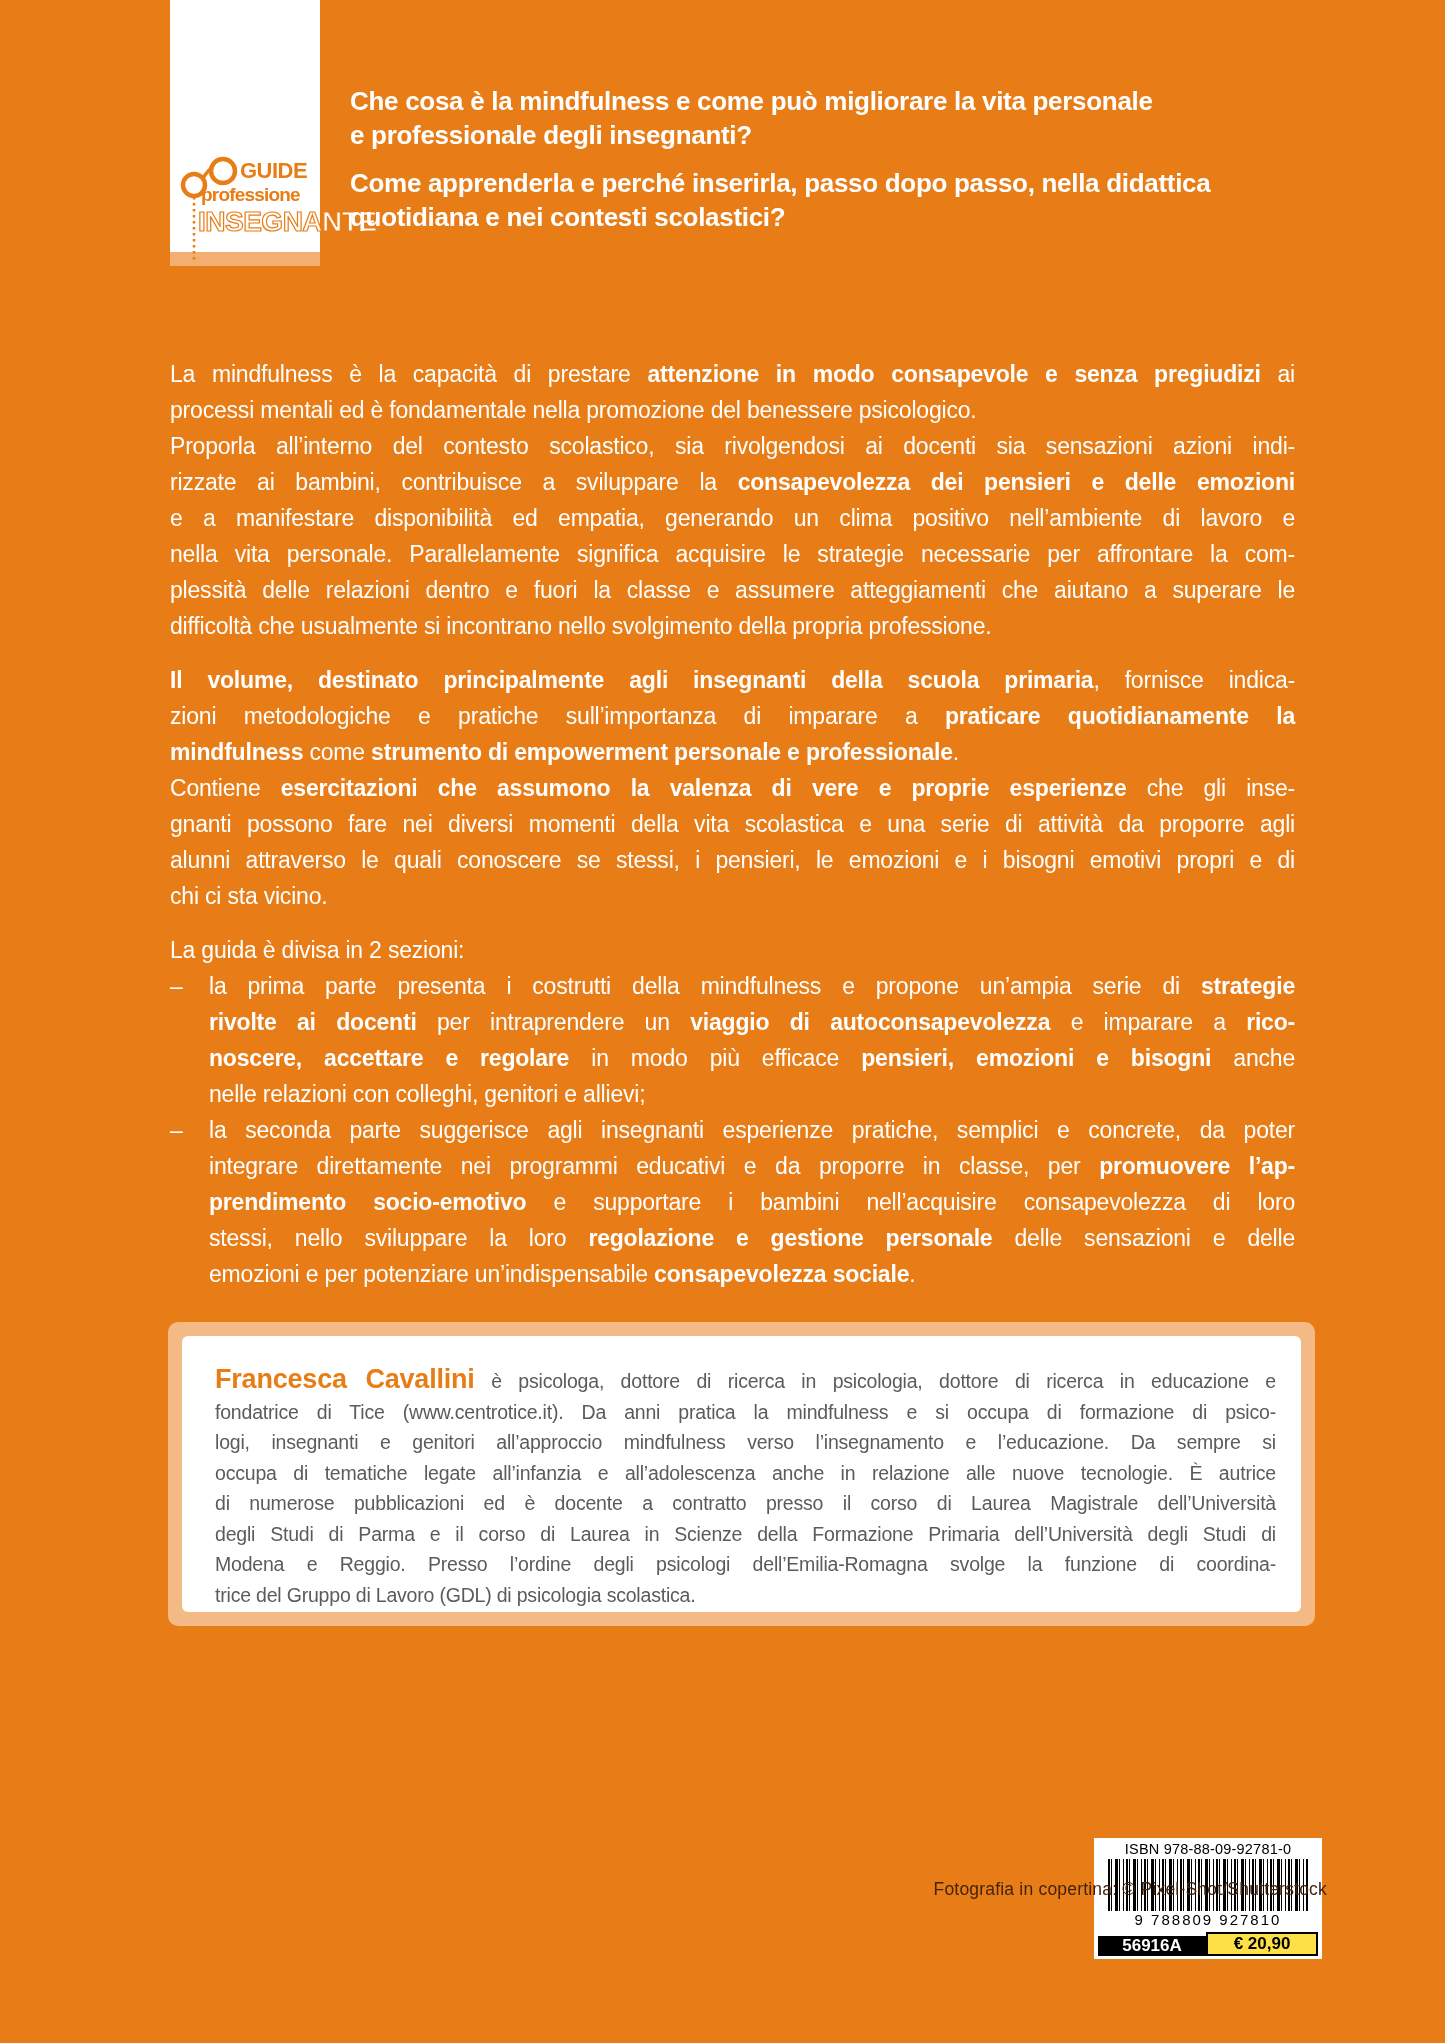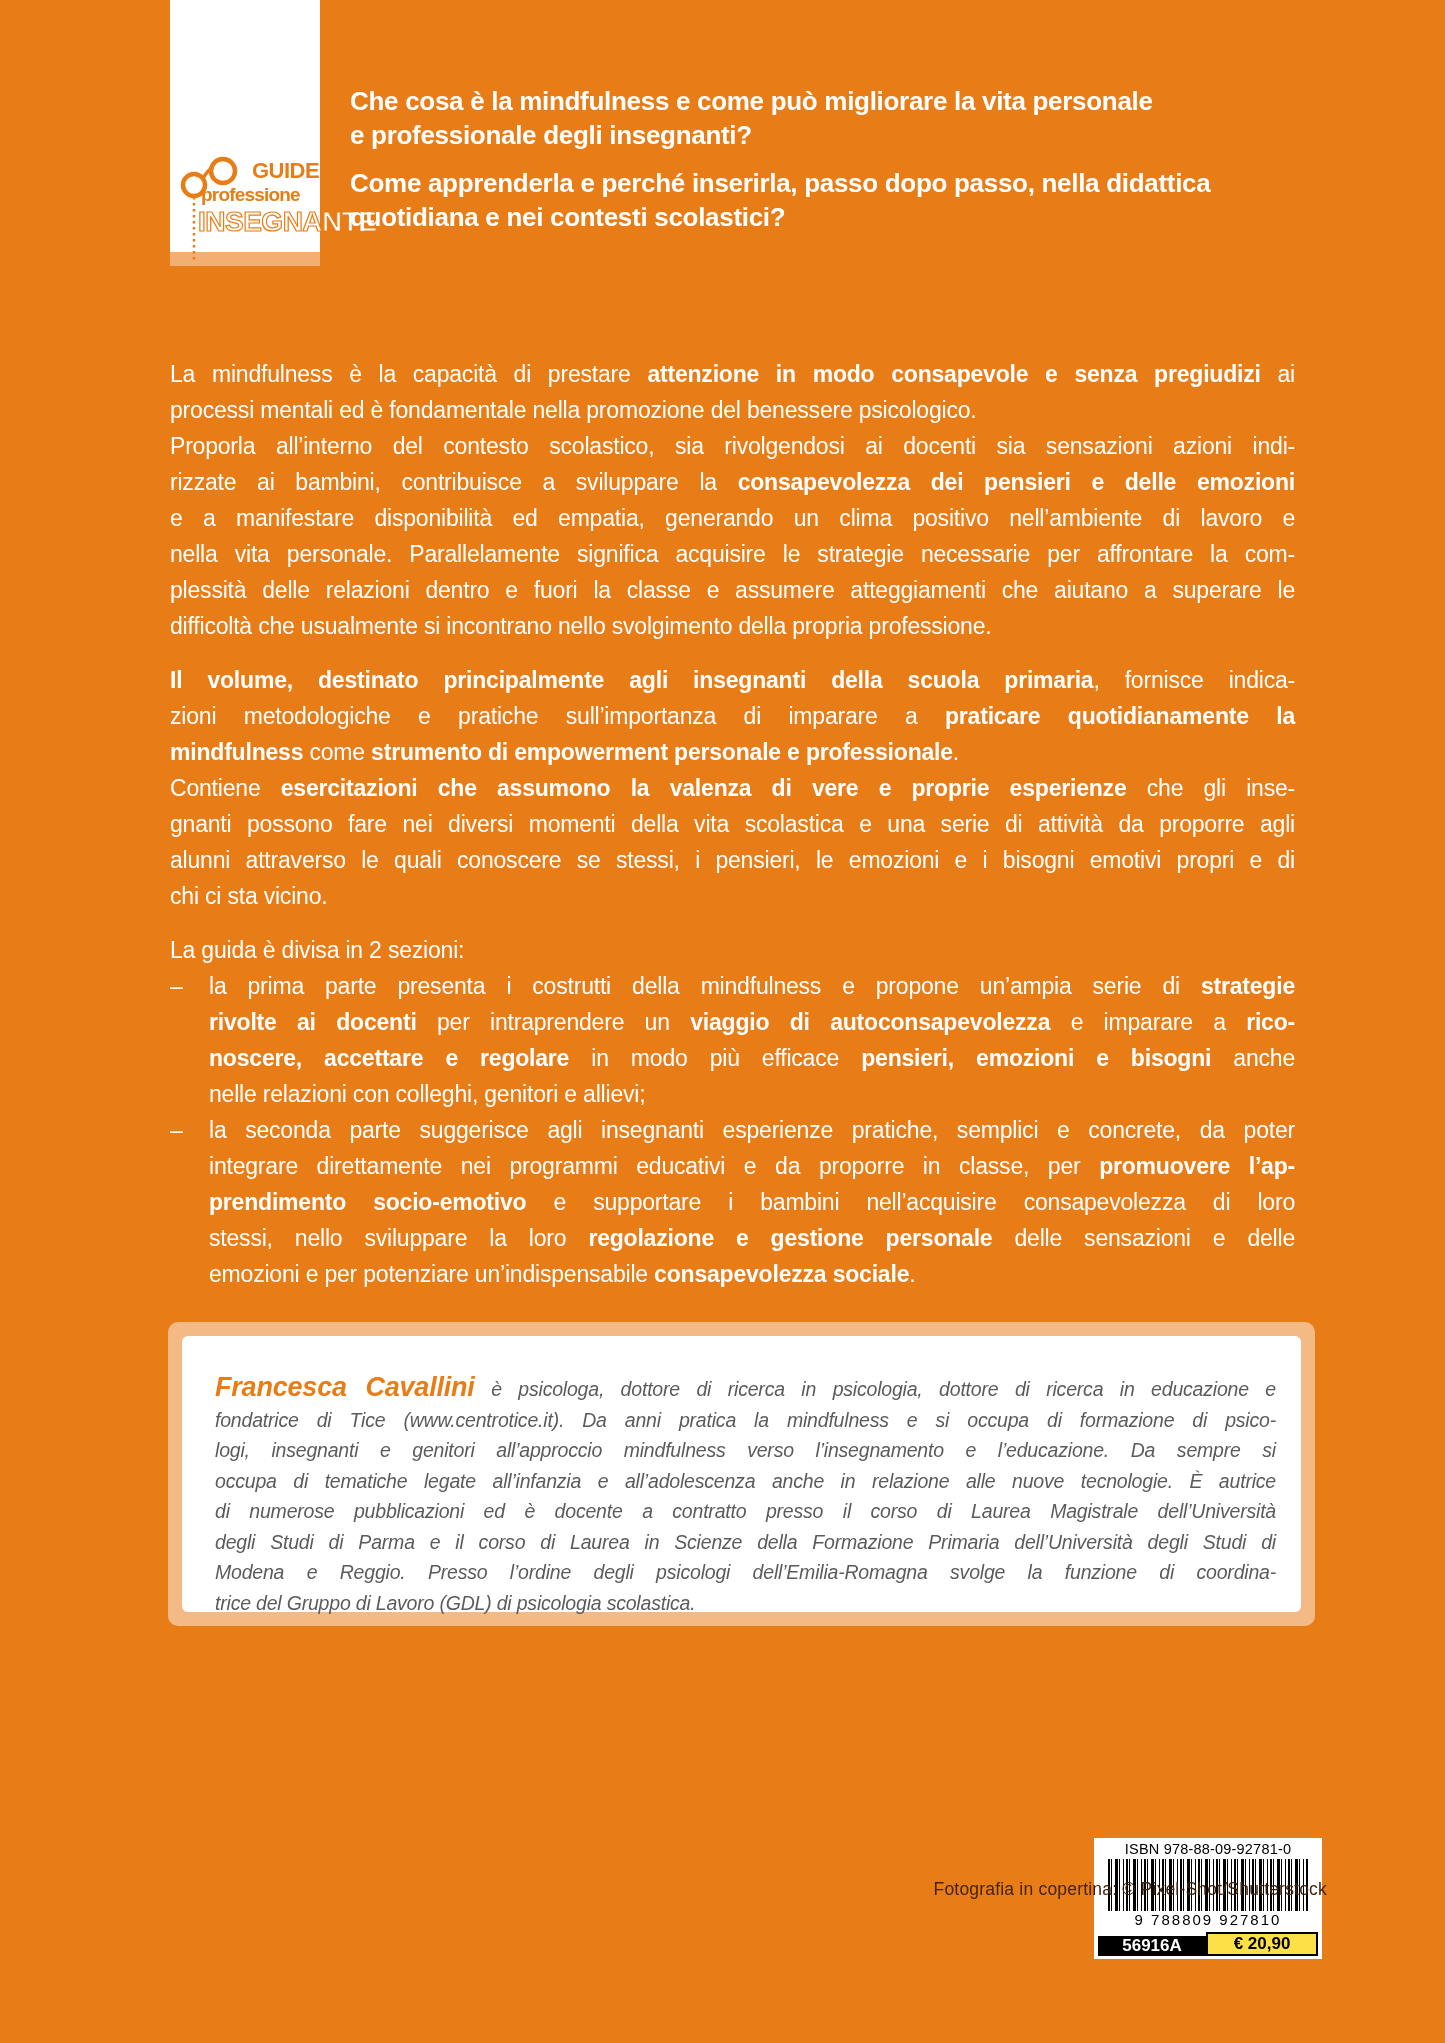--- a/index.html
+++ b/index.html
@@ -6,42 +6,42 @@
   .page{
     position:relative; width:1445px; height:2043px;
     background:var(--bg,#E87D18);
     font-family:"Liberation Sans", sans-serif;
     overflow:hidden;
   }
   
   .logo-strip{ position:absolute; left:170px; top:252px; width:150px; height:14px; background:var(--pale,#F3AE71); }
   .logo-box{ position:absolute; left:170px; top:0; width:150px; height:252px; background:#fff; }
   .glasses-svg{ position:absolute; left:6px; top:150px; overflow:visible; }
-  .l-guide{ position:absolute; left:82px; top:158px; font-size:22px; font-weight:700; color:var(--accent,#E87D15); letter-spacing:-0.5px; }
+  .l-guide{ position:absolute; left:70px; top:158px; font-size:22px; font-weight:700; color:var(--accent,#E87D15); letter-spacing:-0.5px; }
   .l-prof{ position:absolute; left:31px; top:184px; font-size:19px; font-weight:700; color:var(--accent,#E87D15); letter-spacing:-0.8px; }
   .l-inseg{ position:absolute; left:28px; top:206px; font-size:28px; font-weight:700; color:#fff;
             -webkit-text-stroke:1.2px var(--accent,#E87D15); letter-spacing:-0.5px; }
   
   .headline{ position:absolute; left:350px; top:84px; width:1000px; color:#fff;
              font-weight:700; font-size:26px; line-height:34px; letter-spacing:-0.3px; }
   .hblock{ margin-bottom:14px; }
   
   .body-text{ position:absolute; left:170px; top:356px; width:1125px; color:#fff;
               font-size:23px; line-height:36px; letter-spacing:-0.2px; }
   .body-text .line{ text-align:justify; text-align-last:justify; }
   .body-text .block .line:last-child{ text-align-last:left; }
   .b{ font-weight:700; }
   .li{ position:relative; padding-left:39px; }
   .dash{ position:absolute; left:0; top:0; line-height:36px; }
   
   .author-box{ position:absolute; left:168px; top:1322px; width:1147px; height:304px;
                background:var(--pale2,#F3BA85); border-radius:10px; padding:14px; box-sizing:border-box; }
   .author-inner{ background:#fff; border-radius:6px; width:100%; height:100%; box-sizing:border-box;
-                 padding:36px 25px 18px 33px; color:var(--biotext,#5A5B5D);
-                 font-size:19.5px; line-height:30.5px; letter-spacing:-0.2px;font-style:italic; }
+                 padding:28px 25px 18px 33px; color:var(--biotext,#5A5B5D);
+                 font-size:19.5px; line-height:30.5px; letter-spacing:-0.2px; }
   .author-inner .line{ text-align:justify; text-align-last:justify; }
   .author-inner .line:last-child{ text-align-last:left; }
   .author-name{ color:var(--accent,#E87D15); font-weight:700; font-size:27px; }
   
   .barcode{ position:absolute; left:1094px; top:1838px; width:228px; height:121px; background:#fff;
             box-sizing:border-box; padding:2px 4px 3px 4px; display:flex; flex-direction:column; color:#000; }
   .isbn{ font-size:14.5px; text-align:center; letter-spacing:0.2px; height:19px; line-height:19px; }
   .bars{ flex:1; margin:0 10px;
          background:repeating-linear-gradient(90deg,#000 0 2px,#fff 2px 3px,#000 3px 4px,#fff 4px 7px,#000 7px 10px,#fff 10px 11px,#000 11px 12px,#fff 12px 15px,#000 15px 16px,#fff 16px 18px); }
   .bar-digits{ height:17px; line-height:17px; font-size:15px; text-align:center; letter-spacing:2px; background:#fff; }

